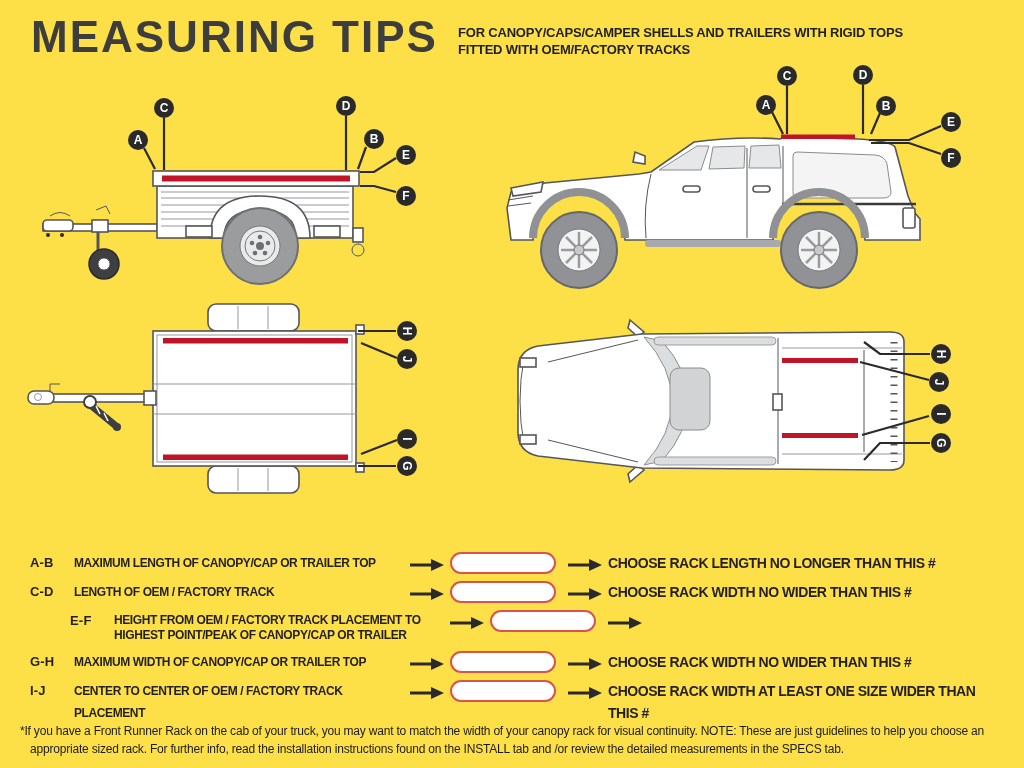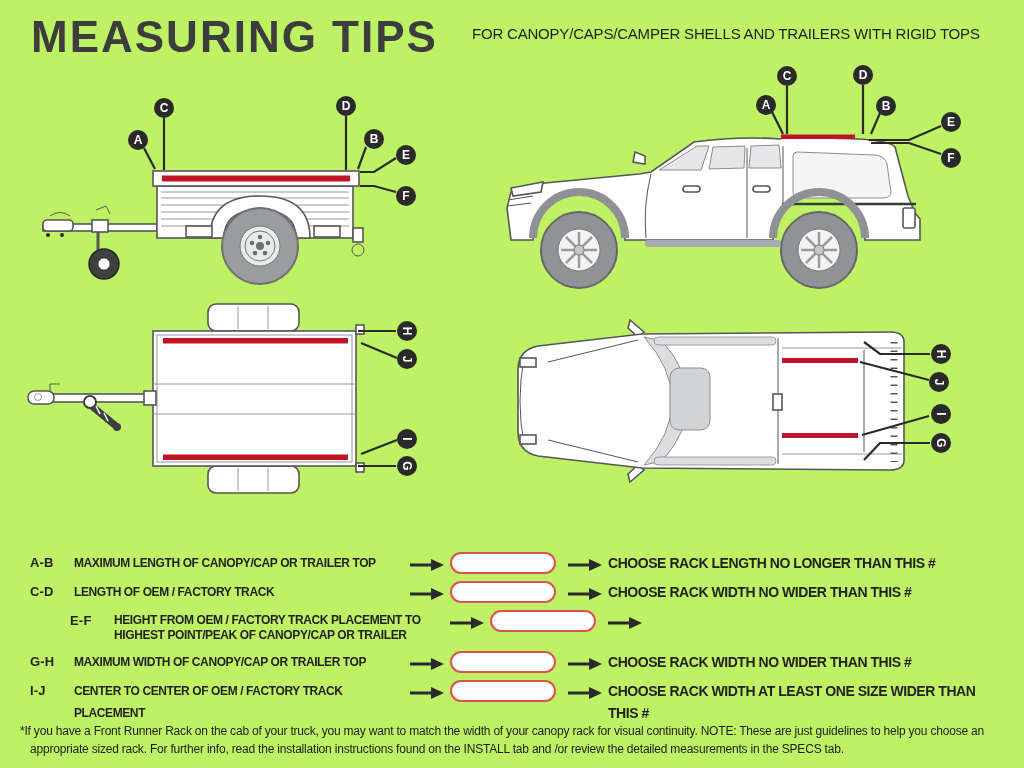--- a/index.html
+++ b/index.html
@@ -1,23 +1,23 @@
 <!DOCTYPE html>
 <html><head>
 <meta charset="utf-8">
 <style>
   * { margin:0; padding:0; box-sizing:border-box; }
   html,body { width:1024px; height:768px; background:#ffffff; overflow:hidden;
               font-family:"Liberation Sans", sans-serif; color:#231f20; }
-  .canvas { position:relative; width:1024px; height:768px; background:#bef264; }
+  .canvas { position:relative; width:1024px; height:768px; background:#fde047; }
 
   
   .title { position:absolute; left:31px; top:12px; font-size:44px; font-weight:bold;
            letter-spacing:2px; color:#3d3d3d; transform:scaleY(1.02); }
-  .subtitle { position:absolute; left:472px; top:24px; font-size:15px; font-weight:normal;
+  .subtitle { position:absolute; left:458px; top:24px; font-size:13px; font-weight:bold;
               letter-spacing:-0.2px; color:#1f1f1f; line-height:1.32; }
 
   
   .diag { position:absolute; }
   .d-trailer-side { left:14px;  top:78px;  }
   .d-truck-side   { left:495px; top:56px;  }
   .d-trailer-top  { left:16px;  top:296px; }
   .d-truck-top    { left:492px; top:296px; }
 
   svg .outline { fill:#ffffff; stroke:#55565a; stroke-width:1.6; }
@@ -56,20 +56,21 @@
               padding-left:10px; text-indent:-10px; }
 </style>
 </head>
 <body>
 
 <div class="canvas">
 
   <div class="title">MEASURING TIPS</div>
   <div class="subtitle">
     <div>FOR CANOPY/CAPS/CAMPER SHELLS AND TRAILERS WITH RIGID TOPS</div>
+    <div>FITTED WITH OEM/FACTORY TRACKS</div>
   </div>
 
   <svg class="diag d-trailer-side" width="430" height="220" viewBox="0 0 430 220">
     <g>
 
       <rect class="outline" x="29" y="146" width="114" height="7"></rect>
       <rect class="outline" x="29" y="142" width="30" height="11" rx="4"></rect>
       <path class="seam" d="M36,138 Q46,131 56,138"></path>
       <circle class="callout-dot" cx="34" cy="157" r="2"></circle>
       <circle class="callout-dot" cx="48" cy="157" r="2"></circle>

